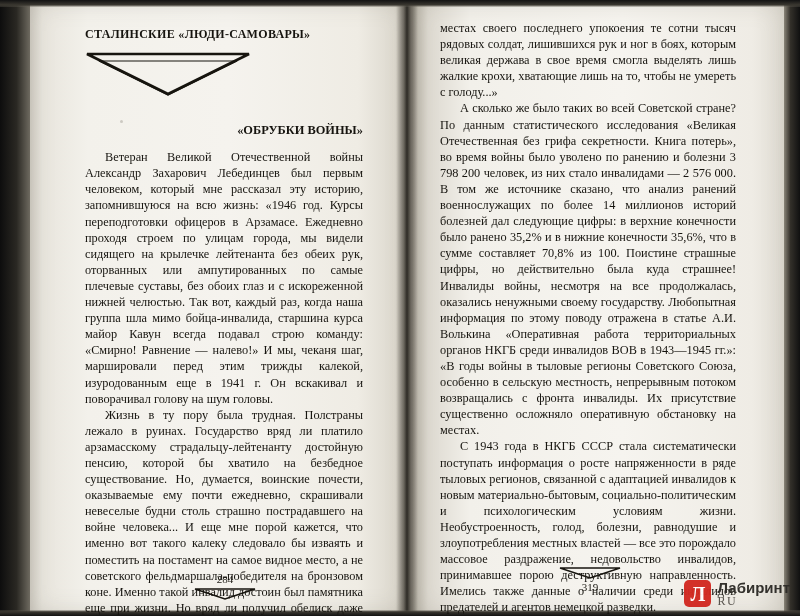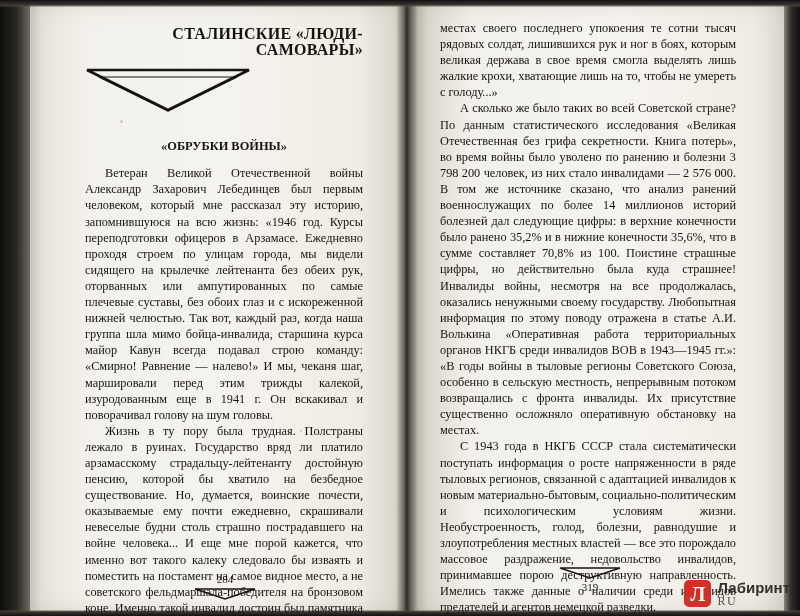--- a/index.html
+++ b/index.html
@@ -88,35 +88,35 @@
     top: 26px;
     width: 278px;
   }
   .col-right {
     left: 440px;
     top: 20px;
     width: 296px;
   }
   .chapter-title {
     font-weight: bold;
-    font-size: 16px;
+    font-size: 12px;
     letter-spacing: 0.3px;
-    text-align: right;
+    text-align: left;
     margin: 0 0 8px 0;
     text-transform: uppercase;
   }
   .ornament {
     width: 166px;
     height: 46px;
     margin: 4px 0 26px 0;
     position: relative;
   }
   .ornament svg { display: block; }
   .section-title {
-    text-align: center;
+    text-align: right;
     font-weight: bold;
     font-size: 12.4px;
     margin: 0 0 11px 0;
   }
   p.para {
     margin: 0;
     text-indent: 20px;
   }
   .underline {
   }

